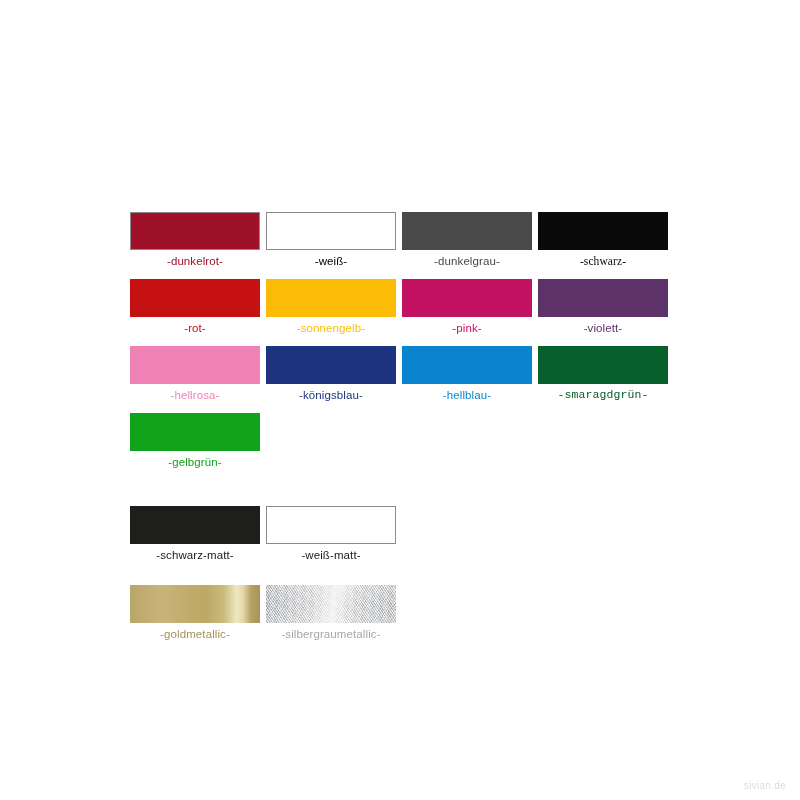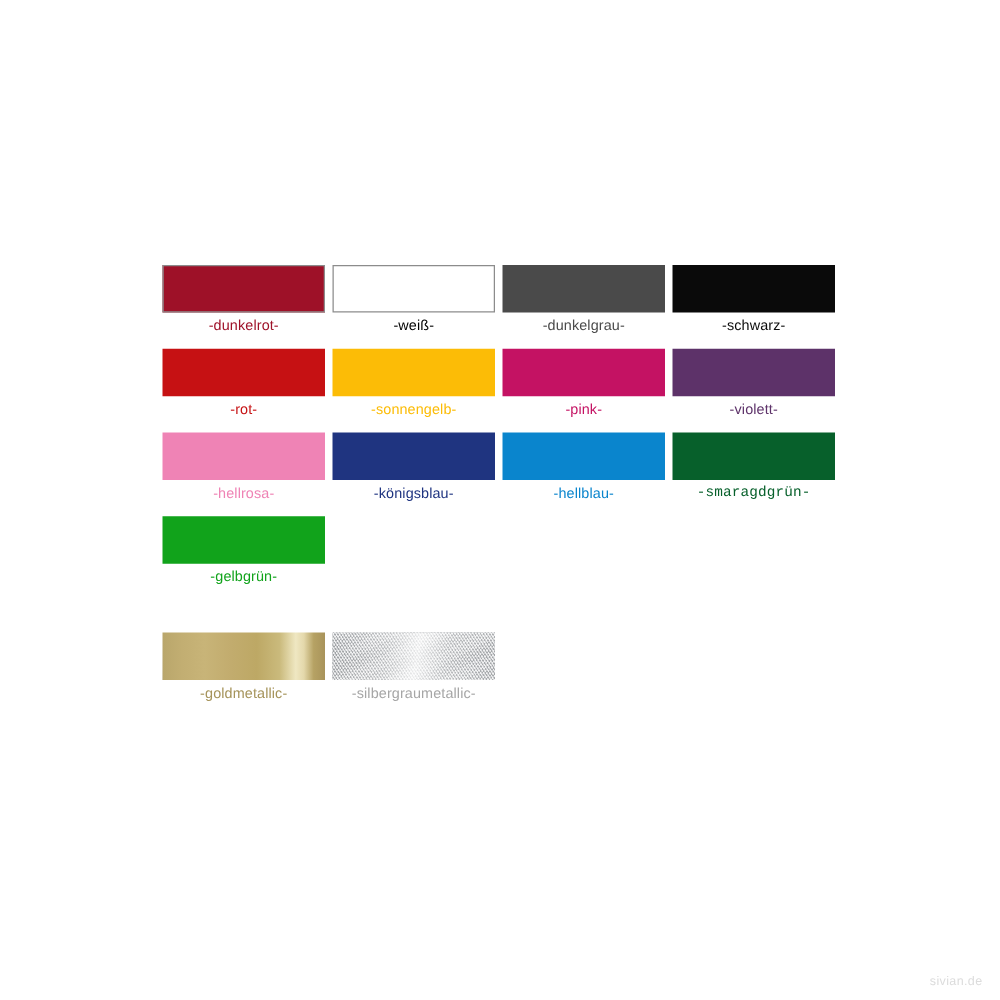--- a/index.html
+++ b/index.html
@@ -126,21 +126,21 @@
       <div class="swatch-cell">
         <span class="swatch-chip bordered" style="background-color: rgb(255, 255, 255);"></span>
         <span class="swatch-label" style="color: rgb(0, 0, 0);">-weiß-</span>
       </div>
       <div class="swatch-cell">
         <span class="swatch-chip" style="background-color: rgb(74, 74, 74);"></span>
         <span class="swatch-label" style="color: rgb(74, 74, 74);">-dunkelgrau-</span>
       </div>
       <div class="swatch-cell">
         <span class="swatch-chip" style="background-color: rgb(10, 10, 10);"></span>
-        <span class="swatch-label" style="color: rgb(10, 10, 10);">-schwarz-</span>
+        <span class="swatch-label" style="color: rgb(10, 10, 10); font-family: Liberation Serif, serif;">-schwarz-</span>
       </div>
       <div class="swatch-cell">
         <span class="swatch-chip" style="background-color: rgb(198, 17, 19);"></span>
         <span class="swatch-label" style="color: rgb(198, 17, 19);">-rot-</span>
       </div>
       <div class="swatch-cell">
         <span class="swatch-chip" style="background-color: rgb(252, 188, 6);"></span>
         <span class="swatch-label" style="color: rgb(252, 188, 6);">-sonnengelb-</span>
       </div>
       <div class="swatch-cell">
@@ -165,20 +165,30 @@
       </div>
       <div class="swatch-cell">
         <span class="swatch-chip" style="background-color: rgb(7, 96, 43);"></span>
         <span class="swatch-label" style="color: rgb(7, 96, 43); font-family: Liberation Mono, monospace;">-smaragdgrün-</span>
       </div>
       <div class="swatch-cell">
         <span class="swatch-chip" style="background-color: rgb(17, 163, 27);"></span>
         <span class="swatch-label" style="color: rgb(17, 163, 27);">-gelbgrün-</span>
       </div>
     </div>
+    <div class="swatch-group group-matt">
+      <div class="swatch-cell">
+        <span class="swatch-chip" style="background-color: rgb(30, 30, 28);"></span>
+        <span class="swatch-label" style="color: rgb(26, 26, 26);">-schwarz-matt-</span>
+      </div>
+      <div class="swatch-cell">
+        <span class="swatch-chip bordered" style="background-color: rgb(255, 255, 255);"></span>
+        <span class="swatch-label" style="color: rgb(26, 26, 26);">-weiß-matt-</span>
+      </div>
+    </div>
     <div class="swatch-group group-metallic">
       <div class="swatch-cell">
         <span class="swatch-chip chip-gold"></span>
         <span class="swatch-label" style="color: rgb(165, 147, 90);">-goldmetallic-</span>
       </div>
       <div class="swatch-cell">
         <span class="swatch-chip chip-silver"></span>
         <span class="swatch-label wide" style="color: rgb(166, 166, 166);">-silbergraumetallic-</span>
       </div>
     </div>

